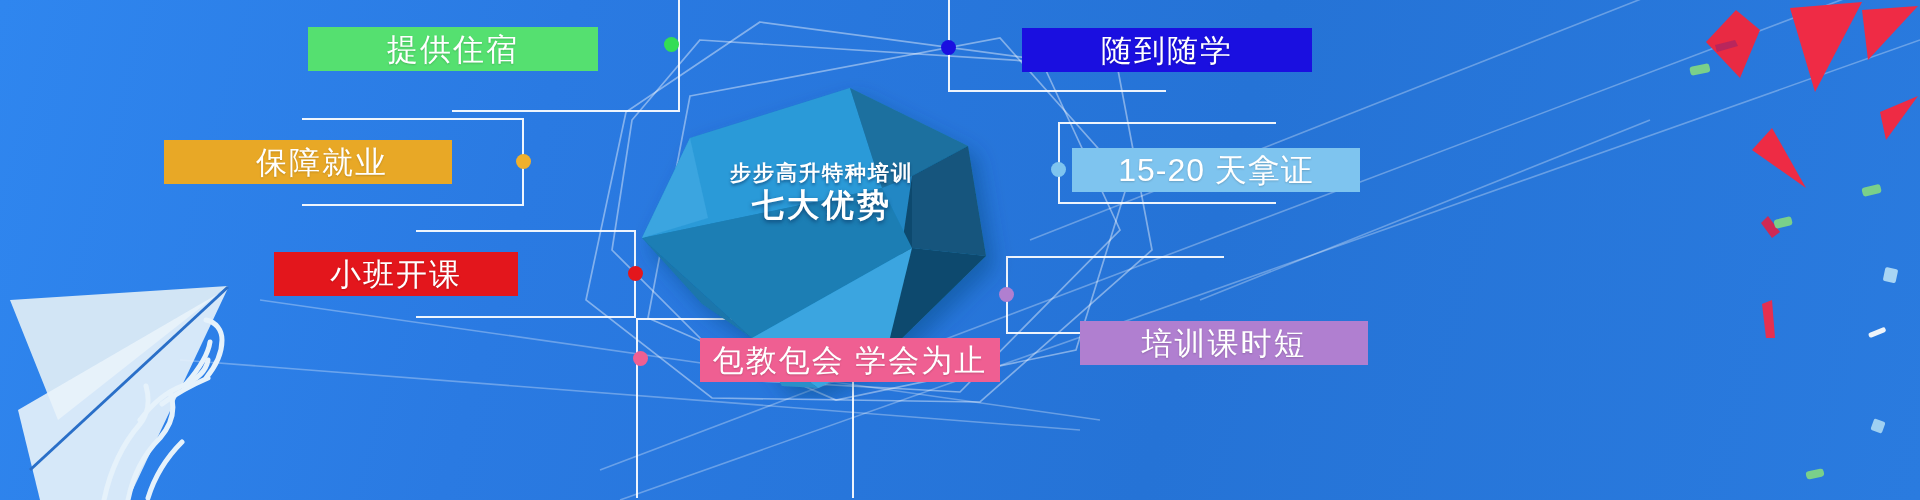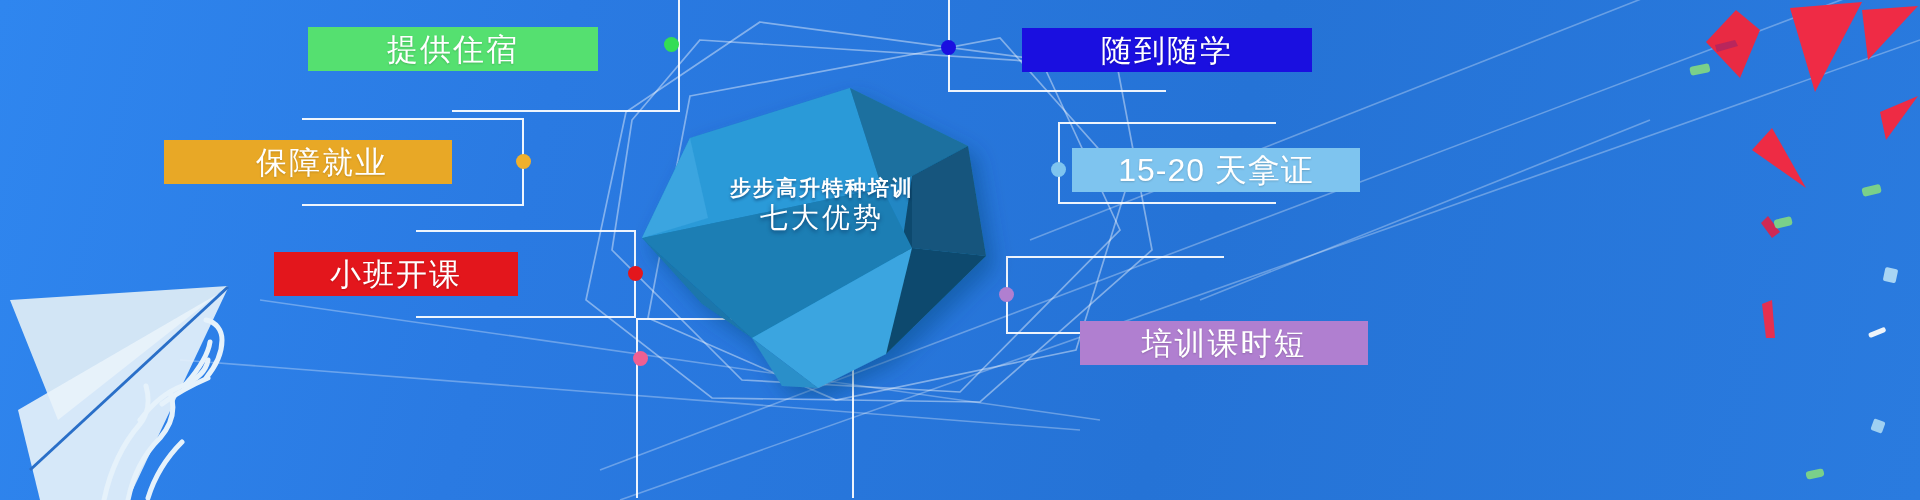--- a/index.html
+++ b/index.html
@@ -38,29 +38,29 @@
     background:transparent;
   }
   .dot {
     position:absolute; width:15px; height:15px; border-radius:50%;
     z-index:8;
   }
 
   
   #core { position:absolute; left:612px; top:68px; width:420px; height:330px; z-index:5; }
   #core-text {
-    position:absolute; left:612px; top:175px; width:420px; height:90px;
+    position:absolute; left:612px; top:160px; width:420px; height:90px;
     z-index:7; text-align:center; color:#fff; pointer-events:none;
   }
   #core-text .l1 {
     font-size:21px; font-weight:bold; letter-spacing:2px; line-height:1.25;
     text-shadow:0 2px 3px rgba(0,20,60,.45);
   }
   #core-text .l2 {
-    font-size:28px; font-weight:normal; letter-spacing:3px; line-height:1.2;
+    font-size:32px; font-weight:bold; letter-spacing:3px; line-height:1.2;
     text-shadow:0 2px 4px rgba(0,20,60,.5);
     text-align:center;
   }
 </style>
 </head>
 <body>
 
 <div id="banner">
 
   <svg class="svg-layer" viewBox="0 0 1920 500" preserveAspectRatio="none">
@@ -163,20 +163,21 @@
     <div class="l1">步步高升特种培训</div>
     <div class="l2">七大优势</div>
   </div>
 
   <div class="chip" style="left: 308px; top: 27px; width: 290px; height: 44px; background: rgb(85, 224, 112); text-align: center;">提供住宿</div>
 
   <div class="chip" style="left: 164px; top: 140px; width: 288px; height: 44px; background: rgb(232, 168, 38); padding-left: 28px;">保障就业</div>
 
   <div class="chip" style="left: 274px; top: 252px; width: 244px; height: 44px; background: rgb(227, 22, 28);">小班开课</div>
 
+  <div class="chip" style="left: 700px; top: 338px; width: 300px; height: 44px; background: rgb(239, 95, 146);">包教包会 学会为止</div>
 
   <div class="chip" style="left: 1022px; top: 28px; width: 290px; height: 44px; background: rgb(26, 15, 224);">随到随学</div>
 
   <div class="chip num" style="left: 1072px; top: 148px; width: 288px; height: 44px; background: rgb(126, 196, 239);">15-20 天拿证</div>
 
   <div class="chip" style="left: 1080px; top: 274px; width: 288px; height: 44px; background: rgb(176, 127, 208); margin-top: 47px;">培训课时短</div>
 
 </div>
 
 </body></html>

